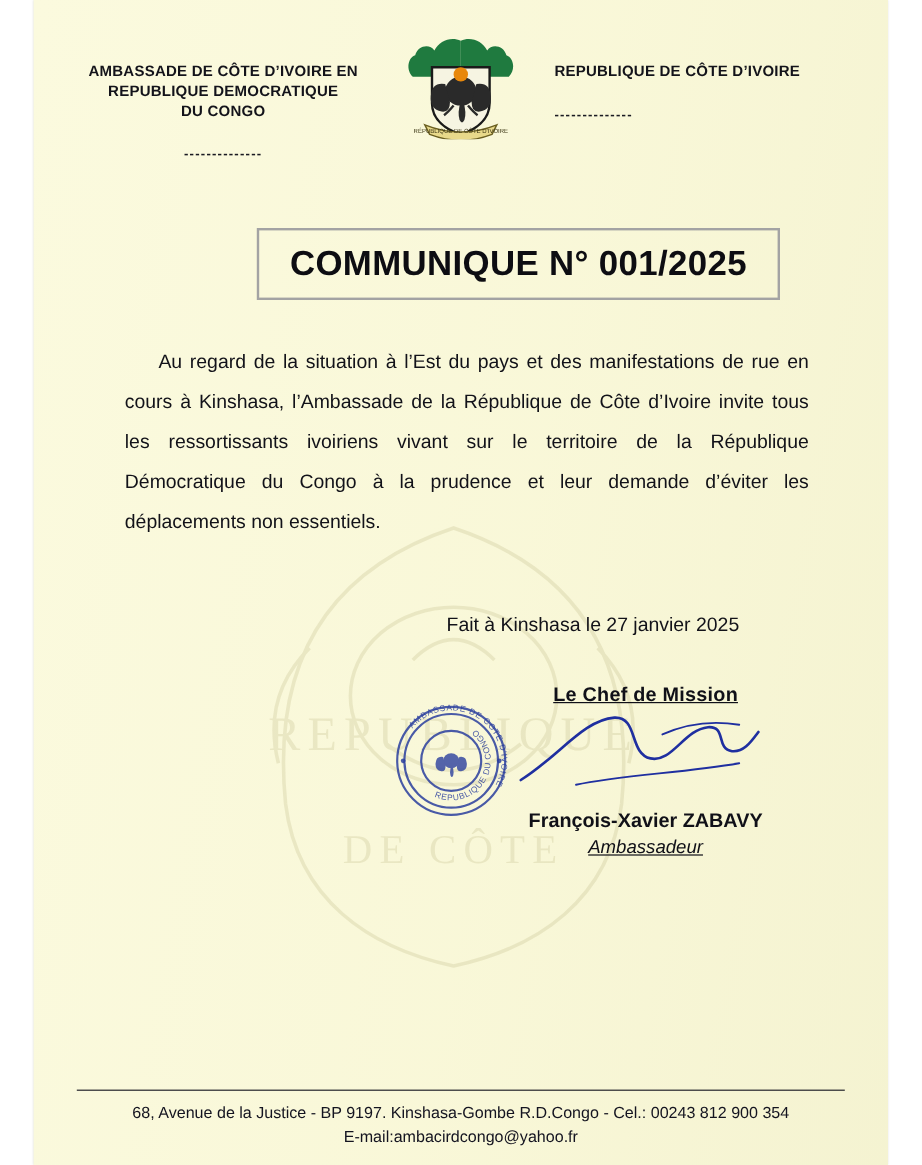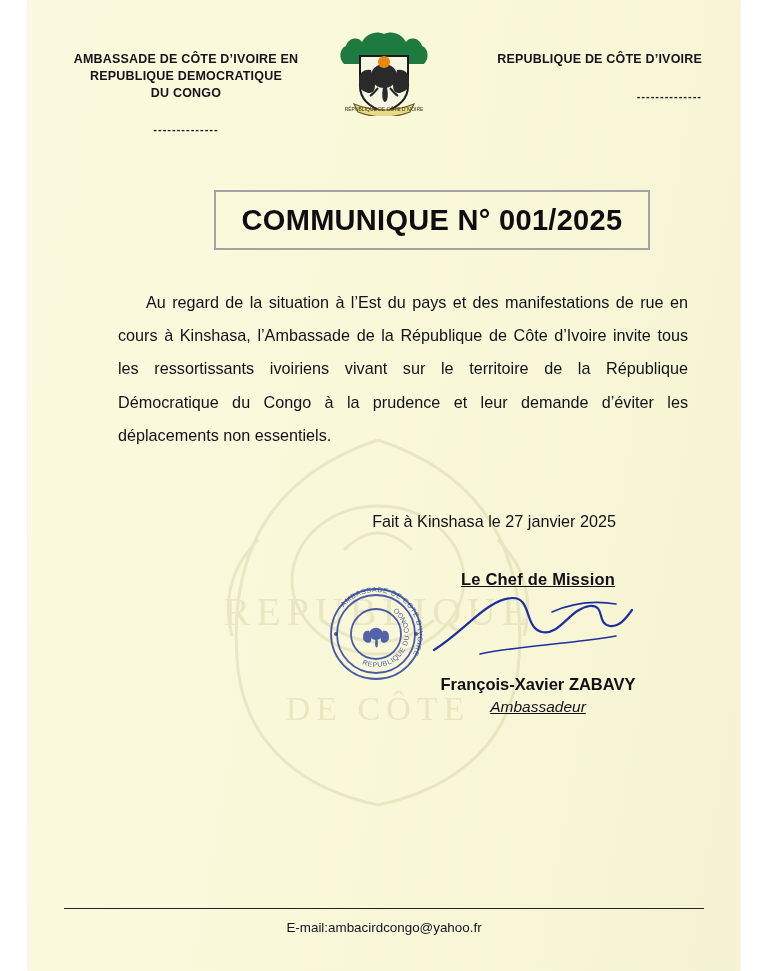--- a/index.html
+++ b/index.html
@@ -81,21 +81,21 @@
     font-size: 12.5px;
     line-height: 1.35;
     color: #13131a;
     text-align: center;
     letter-spacing: .2px;
     font-weight: 600;
     white-space: pre-line;
     width: 240px;
   }
   .hdr-left { text-align: center; }
-  .hdr-right { text-align: right; font-weight: 600; }
+  .hdr-right { text-align: left; font-weight: 600; }
   .hdr-right .motto {
     font-weight: 400;
     font-size: 12.5px;
     margin-top: 3px;
   }
   .rule-dashes {
     margin-top: 4px;
     font-size: 11px;
     letter-spacing: 1px;
     color: #1a1a22;
@@ -129,21 +129,21 @@
     font-family: "Liberation Sans", sans-serif;
     font-weight: bold;
     font-size: 29px;
     letter-spacing: .3px;
     color: #0d0d12;
   }
 
   
   #body-text {
     position: absolute;
-    left: 90px;
+    left: 76px;
     top: 286px;
     width: 570px;
     font-size: 16.2px;
     line-height: 2.05;
     color: #121219;
     text-align: justify;
     text-indent: 28px;
   }
 
   
@@ -347,17 +347,18 @@
         <g fill="none" stroke="#1f2fa0" stroke-width="2.2" stroke-linecap="round">
           <path d="M14 62 C 46 42, 66 12, 92 10 C 112 9, 104 40, 122 44 C 140 48, 150 20, 170 18 C 186 17, 176 36, 190 38 C 200 39, 206 30, 212 22"></path>
           <path d="M132 24 C 150 16, 172 12, 196 16" stroke-width="1.6"></path>
           <path d="M60 66 C 96 58, 150 56, 196 48" stroke-width="1.6"></path>
         </g>
       </svg>
     </div>
 
     <div id="footer-rule"></div>
     <div id="footer">
+      <div class="line1">68, Avenue de la Justice - BP 9197. Kinshasa-Gombe R.D.Congo -  Cel.: 00243 812 900 354</div>
       <div class="line2">E-mail:ambacirdcongo@yahoo.fr</div>
     </div>
 
   </div>
 </div>
 
 </body></html>

